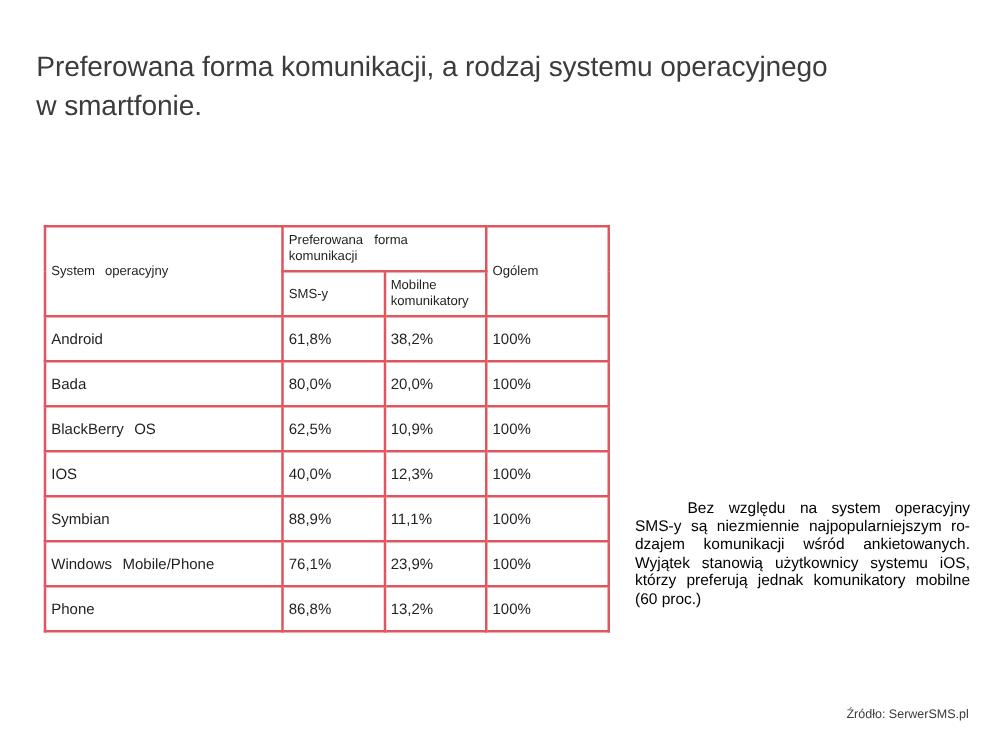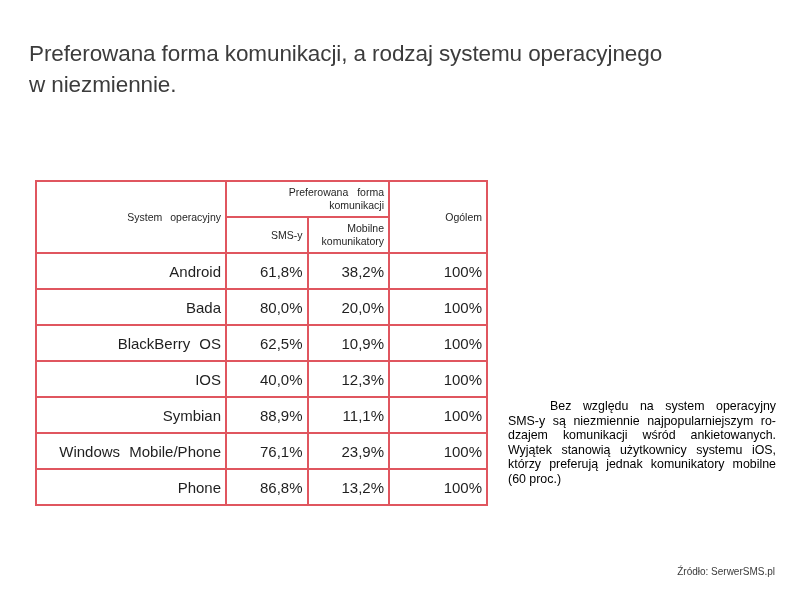--- a/index.html
+++ b/index.html
@@ -40,31 +40,31 @@
     width: 453px;
     border-collapse: collapse;
     table-layout: fixed;
     background: #ffffff;
   }
   .data-table td,
   .data-table th {
     border: 2px solid #e0565f;
     font-weight: 400;
     color: #1f1f1f;
-    text-align: right;
+    text-align: left;
     vertical-align: middle;
     padding: 0 4px;
     background: #ffffff;
   }
   .data-table th {
     font-size: 10.5px;
     line-height: 13px;
   }
   .data-table td {
-    font-size: 15px;
+    font-size: 12px;
   }
   .col-os   { width: 180px; margin-top: 16px; }
   .col-sms  { width: 90px; margin-top: 44px;  }
   .col-mob  { width: 95px;  }
   .col-tot  { width: 88px;  }
 
   .th-os   { height: 68px; word-spacing: 5px; }
   .th-group{ height: 34px; word-spacing: 6px; }
   .th-sub  { height: 34px; }
   .th-tot  { height: 68px; }
@@ -92,21 +92,21 @@
     right: 25px;
     bottom: 23px;
     font-size: 10px;
     color: #3b3b3b;
   }
 </style>
 </head>
 <body>
 
 <div class="slide-title">Preferowana forma komunikacji, a rodzaj systemu operacyjnego
-w niezmiennie.</div>
+w smartfonie.</div>
 
 <table class="data-table">
   <thead>
     <tr>
       <th class="col-os th-os" rowspan="2">System  operacyjny</th>
       <th class="th-group" colspan="2">Preferowana   forma komunikacji</th>
       <th class="col-tot th-tot" rowspan="2">Ogólem</th>
     </tr>
     <tr>
       <th class="col-sms th-sub">SMS-y</th>

